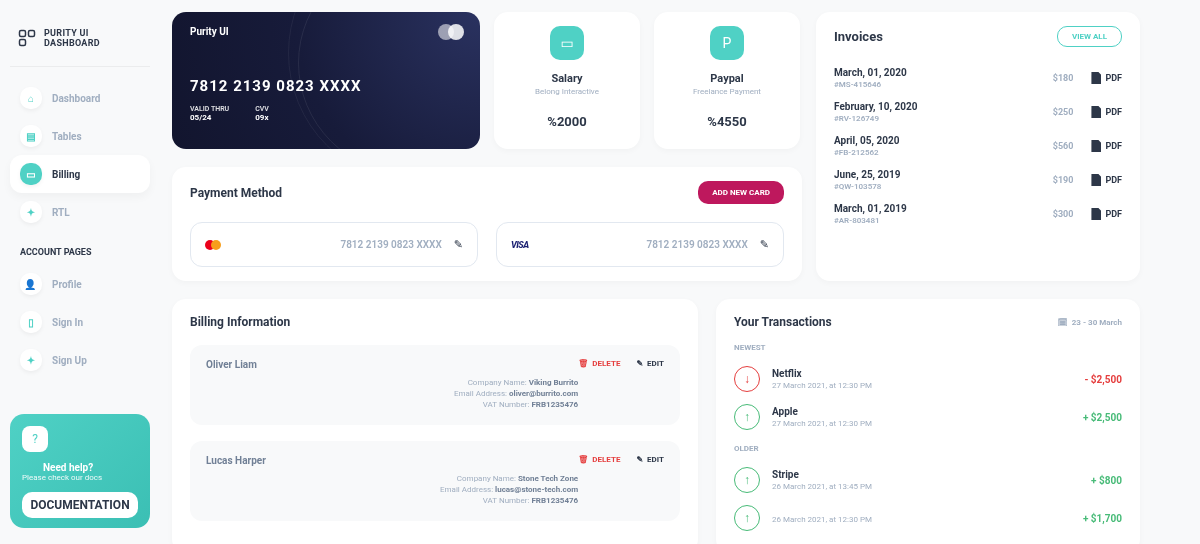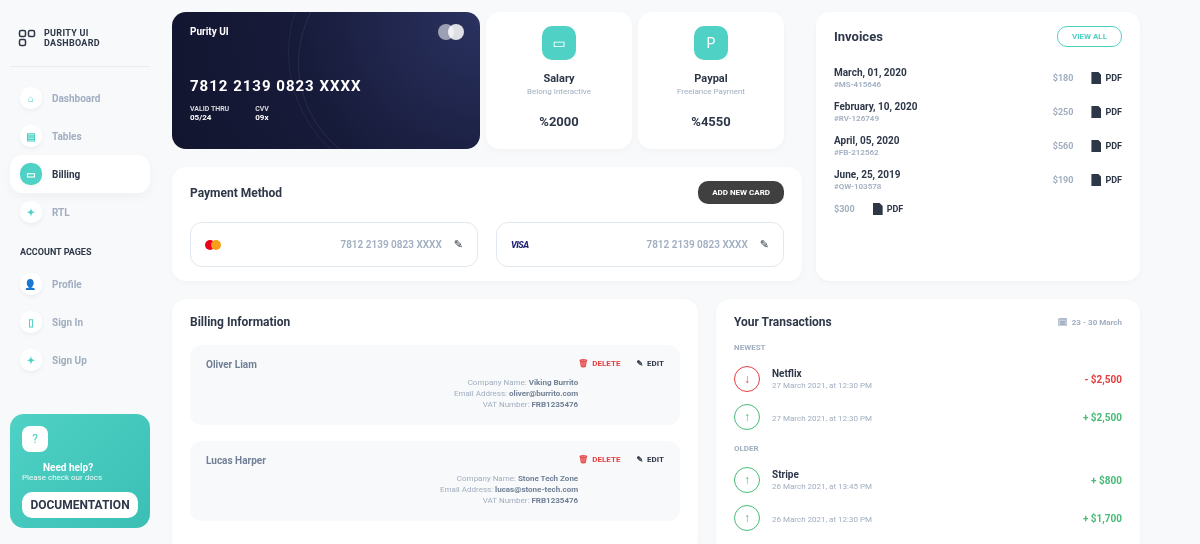--- a/index.html
+++ b/index.html
@@ -46,21 +46,21 @@
   .inv-left{ flex:1;}
   .inv-date{ font-size:10px; font-weight:700; color:#2D3748;}
   .inv-id{ font-size:8px; color:#A0AEC0; font-weight:600; margin-top:2px;}
   .inv-amt{ font-size:9px; color:#A0AEC0; font-weight:700; margin-right:18px;}
   .pdf{ display:flex; align-items:center; gap:4px; font-size:9px; font-weight:700; color:#2D3748; cursor:pointer;}
   .pdf-ic{ width:10px; height:12px; background:#2D3748; clip-path: polygon(0 0, 70% 0, 100% 25%, 100% 100%, 0 100%);}
   
   .pm-card{ background:#fff; border-radius:14px; padding:14px 18px; margin-top:18px; box-shadow:0 2px 6px rgba(0,0,0,0.03); width:630px;text-align:right;}
   .pm-hd{ display:flex; justify-content:space-between; align-items:center; margin-bottom:18px;}
   .pm-hd h3{ font-size:12px; font-weight:700;}
-  .addcard{ background:#404040; color:#fff; font-size:8px; font-weight:700; padding:7px 14px; border-radius:10px; cursor:pointer;}
+  .addcard{ background:#be185d; color:#fff; font-size:8px; font-weight:700; padding:7px 14px; border-radius:10px; cursor:pointer;}
   .pm-row{ display:flex; gap:18px;}
   .pm-item{ flex:1; border:1px solid #E2E8F0; border-radius:12px; padding:12px 14px; display:flex; align-items:center; gap:12px;}
   .pm-num{ font-size:10px; font-weight:600; color:#A0AEC0; flex:1;}
   .pencil{ font-size:11px; color:#2D3748; cursor:pointer;}
   .mc-mini span{ display:inline-block; width:10px; height:10px; border-radius:50%;}
   .mc-mini span:first-child{ background:#EB001B; margin-right:-4px;}
   .mc-mini span:last-child{ background:#F79E1B;}
   .visa-mini{ font-size:9px; font-weight:800; color:#1A1F71; font-style:italic; letter-spacing:-.5px;}
   
   .row3{ display:flex; gap:18px; margin-top:18px;}
@@ -84,21 +84,21 @@
   .tcircle{ width:26px; height:26px; border-radius:50%; border:1.5px solid; display:flex; align-items:center; justify-content:center; margin-right:12px; font-size:12px;}
   .tcircle.down{ border-color:#E53E3E; color:#E53E3E;}
   .tcircle.up{ border-color:#48BB78; color:#48BB78;}
   .tmain{ flex:1;}
   .tname{ font-size:10px; font-weight:700; color:#2D3748;}
   .tdate{ font-size:8px; color:#A0AEC0; margin-top:2px;}
   .tamt{ font-size:10px; font-weight:700;}
   .tamt.neg{ color:#E53E3E;}
   .tamt.pos{ color:#48BB78;}
   .left-col{ display:flex; flex-direction:column; width:630px;}
-  .top-split{ display:flex; gap:6px; flex:1;}
+  .top-split{ display:flex; gap:14px; flex:1;}
   .top-split .tile{ max-width:146px;}
   .row1b{ display:flex; gap:14px;}
 </style>
 </head>
 <body>
 
 <div class="app">
   <aside class="sidebar">
     <div class="logo-row">
       <div class="logo-mark">
@@ -250,20 +250,24 @@
                 <div class="inv-date">June, 25, 2019</div>
                 <div class="inv-id">#QW-103578</div>
               </div>
               <div class="inv-amt">$190</div>
               <div class="pdf">
                 <span class="pdf-ic"></span>
                 <span>PDF</span>
               </div>
             </div>
             <div class="inv-row">
+              <div class="inv-left">
+                <div class="inv-date">March, 01, 2019</div>
+                <div class="inv-id">#AR-803481</div>
+              </div>
               <div class="inv-amt">$300</div>
               <div class="pdf">
                 <span class="pdf-ic"></span>
                 <span>PDF</span>
               </div>
             </div>
           </div>
       </div>
     </div>
 
@@ -312,20 +316,21 @@
               <div class="tcircle down">↓</div>
               <div class="tmain">
                 <div class="tname">Netflix</div>
                 <div class="tdate">27 March 2021, at 12:30 PM</div>
               </div>
               <div class="tamt neg">- $2,500</div>
             </div>
             <div class="trow">
               <div class="tcircle up">↑</div>
               <div class="tmain">
+                <div class="tname">Apple</div>
                 <div class="tdate">27 March 2021, at 12:30 PM</div>
               </div>
               <div class="tamt pos">+ $2,500</div>
             </div>
           </div>
         <div class="tgroup">OLDER</div>
         <div id="tlist2">
             <div class="trow">
               <div class="tcircle up">↑</div>
               <div class="tmain">

